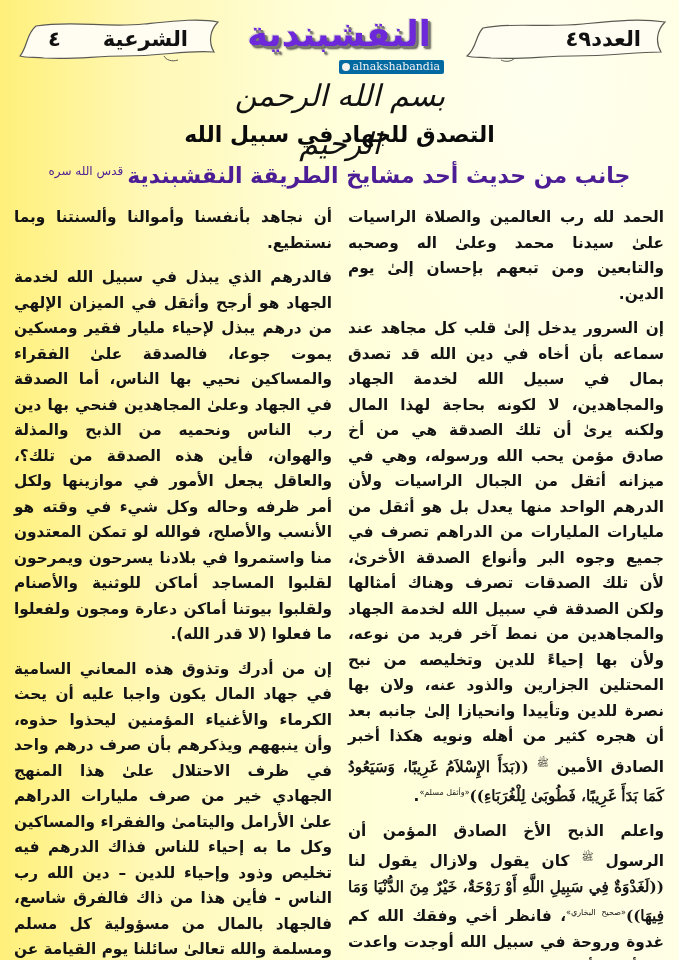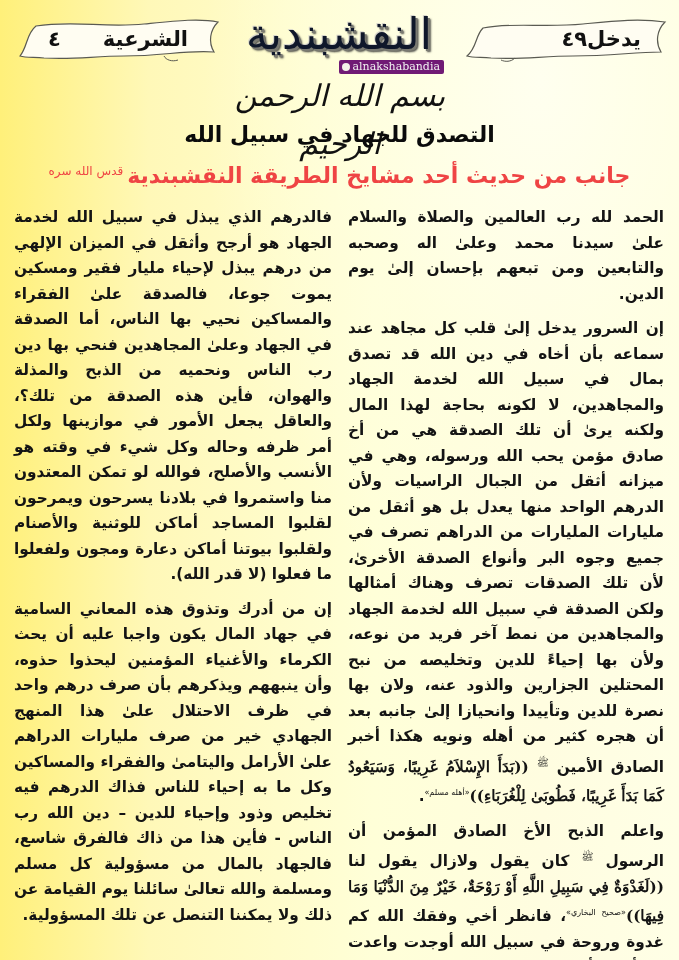--- a/index.html
+++ b/index.html
@@ -25,49 +25,49 @@
     .ribbon-right { left: 463px; width: 208px; padding: 0 30px 0 40px; }
     .ribbon-left .num { margin-right: 28px; }
     .ribbon-right .num { margin-left: 63px; }
 
     .logo {
       position: absolute; left: 224px; top: 8px; width: 230px; height: 68px;
       display: flex; flex-direction: column; align-items: center;
     }
     .logo-ar {
       font-family: "DejaVu Sans", sans-serif;
-      font-weight: normal; font-size: 44px; line-height: 52px;
-      color: #0f172a; letter-spacing: 1px;
+      font-weight: bold; font-size: 35px; line-height: 52px;
+      color: #6d28d9; letter-spacing: 1px;
       text-shadow: 2px 2px 0 #7a7a72, 3px 3px 2px #4d4d48, -1px -1px 0 #d8d6cc;
       direction: rtl;
     }
     .logo-en {
       position: absolute; right: 10px; top: 52px;
-      background: #701a75; color: #f2f2f2;
+      background: #0369a1; color: #f2f2f2;
       font-family: "DejaVu Serif", serif; font-size: 11px; line-height: 14px;
       padding: 0 4px 0 14px; border-radius: 2px;
     }
     .logo-en::before {
       content: ""; position: absolute; left: 3px; top: 3px;
       width: 8px; height: 8px; border-radius: 50%; background: #f4f2ea;
     }
     .bismillah {
       position: absolute; left: 190px; top: 72px; width: 300px; height: 48px;
       text-align: center; font-family: "DejaVu Serif", serif;
       font-size: 30px; line-height: 48px; color: #111; direction: rtl;
       font-style: italic;
     }
     .titles {
       position: absolute; left: 0; top: 120px; width: 679px; text-align: center; direction: rtl;
     }
     .title-1 {
       font-weight: bold; font-size: 22px; line-height: 30px; color: #0b0b0b;
     }
     .title-2 {
-      font-weight: bold; font-size: 22px; line-height: 34px; color: #ef4444; margin-top: 4px;
+      font-weight: bold; font-size: 22px; line-height: 34px; color: #4c1d95; margin-top: 4px;
     }
     .title-2 .honorific { font-size: 12px; font-weight: normal; vertical-align: super; margin-right: 4px; }
 
     
     .columns {
       position: absolute; top: 205px; left: 14px; width: 652px; height: 750px;
       display: flex; flex-direction: row-reverse; justify-content: space-between;
     }
     .col {
       width: 318px; direction: rtl; text-align: justify; text-align-last: right;
@@ -98,49 +98,50 @@
   <div class="logo">
     <div class="logo-ar">النقشبندية</div>
     <div class="logo-en">alnakshabandia</div>
   </div>
 
   <div class="ribbon ribbon-right">
     <svg class="shape" viewBox="0 0 208 46" preserveAspectRatio="none">
       <path d="M4,40 C14,32 12,20 20,12 C50,6 80,12 120,8 C150,5 176,2 202,6 C194,14 192,26 198,36 C170,36 150,40 110,40 C80,40 56,44 28,42 C18,41 10,42 4,40 Z" fill="#fffdf2" stroke="#5a5a52" stroke-width="1.2"></path>
       <path d="M52,42 C48,46 42,46 38,44" fill="none" stroke="#5a5a52" stroke-width="1"></path>
     </svg>
-    <span class="label">يدخل</span>
+    <span class="label">العدد</span>
     <span class="num">٤٩</span>
   </div>
 
   <div class="bismillah">بسم الله الرحمن الرحيم</div>
 
   <div class="titles">
     <h1 class="title-1">التصدق للجهاد في سبيل الله</h1>
     <h2 class="title-2">
       <span>جانب من حديث أحد مشايخ الطريقة النقشبندية</span><span class="honorific">قدس الله سره</span>
     </h2>
   </div>
 </div>
 
 <div class="columns">
 
   <div class="col col-right">
-    <p>الحمد لله رب العالمين والصلاة والسلام علىٰ سيدنا محمد وعلىٰ اله وصحبه والتابعين ومن تبعهم بإحسان إلىٰ يوم الدين.</p>
+    <p>الحمد لله رب العالمين والصلاة الراسيات علىٰ سيدنا محمد وعلىٰ اله وصحبه والتابعين ومن تبعهم بإحسان إلىٰ يوم الدين.</p>
     <p>
       <span>إن السرور يدخل إلىٰ قلب كل مجاهد عند سماعه بأن أخاه في دين الله قد تصدق بمال في سبيل الله لخدمة الجهاد والمجاهدين، لا لكونه بحاجة لهذا المال ولكنه يرىٰ أن تلك الصدقة هي من أخ صادق مؤمن يحب الله ورسوله، وهي في ميزانه أثقل من الجبال الراسيات ولأن الدرهم الواحد منها يعدل بل هو أثقل من مليارات المليارات من الدراهم تصرف في جميع وجوه البر وأنواع الصدقة الأخرىٰ، لأن تلك الصدقات تصرف وهناك أمثالها ولكن الصدقة في سبيل الله لخدمة الجهاد والمجاهدين من نمط آخر فريد من نوعه، ولأن بها إحياءً للدين وتخليصه من نبح المحتلين الجزارين والذود عنه، ولان بها نصرة للدين وتأييدا وانحيازا إلىٰ جانبه بعد أن هجره كثير من أهله ونويه هكذا أخبر الصادق الأمين</span>
       <span class="pbuh">ﷺ</span>
-      <span class="hadith">((بَدَأَ الإِسْلاَمُ غَرِيبًا، وَسَيَعُودُ كَمَا بَدَأَ غَرِيبًا، فَطُوبَىٰ لِلْغُرَبَاءِ))</span><span class="small">«أهله مسلم»</span><span>.</span>
+      <span class="hadith">((بَدَأَ الإِسْلاَمُ غَرِيبًا، وَسَيَعُودُ كَمَا بَدَأَ غَرِيبًا، فَطُوبَىٰ لِلْغُرَبَاءِ))</span><span class="small">«وأثقل مسلم»</span><span>.</span>
     </p>
     <p>
       <span>واعلم الذبح الأخ الصادق المؤمن أن الرسول</span>
       <span class="pbuh">ﷺ</span>
       <span>كان يقول ولازال يقول لنا</span>
       <span class="hadith">((لَغَدْوَةٌ فِي سَبِيلِ اللَّهِ أَوْ رَوْحَةٌ، خَيْرٌ مِنَ الدُّنْيَا وَمَا فِيهَا))</span><span class="small">«صحيح البخاري»</span><span>، فانظر أخي وفقك الله كم غدوة وروحة في سبيل الله أوجدت واعدت وهيأت وأتاحت صدقتك نودا عن الدين والمحرمات والمقدسات، فالواجب بل من أوجب الواجبات الانتفاض لهذه المهمة بكل غال ونفيس، فالصدقة علىٰ الجهاد هي ليست لدنيا، ولا لآخرة فحسب، ولكن لرب الدنيا والآخرة، لان الدين دينه والأمر أمره والخلق خلقه، وهو الذي أمرنا</span>
     </p>
   </div>
 
   <div class="col col-left">
+    <p>أن نجاهد بأنفسنا وأموالنا وألسنتنا وبما نستطيع.</p>
     <p>فالدرهم الذي يبذل في سبيل الله لخدمة الجهاد هو أرجح وأثقل في الميزان الإلهي من درهم يبذل لإحياء مليار فقير ومسكين يموت جوعا، فالصدقة علىٰ الفقراء والمساكين نحيي بها الناس، أما الصدقة في الجهاد وعلىٰ المجاهدين فنحي بها دين رب الناس ونحميه من الذبح والمذلة والهوان، فأين هذه الصدقة من تلك؟، والعاقل يجعل الأمور في موازينها ولكل أمر ظرفه وحاله وكل شيء في وقته هو الأنسب والأصلح، فوالله لو تمكن المعتدون منا واستمروا في بلادنا يسرحون ويمرحون لقلبوا المساجد أماكن للوثنية والأصنام ولقلبوا بيوتنا أماكن دعارة ومجون ولفعلوا ما فعلوا (لا قدر الله).</p>
     <p>إن من أدرك وتذوق هذه المعاني السامية في جهاد المال يكون واجبا عليه أن يحث الكرماء والأغنياء المؤمنين ليحذوا حذوه، وأن ينبههم ويذكرهم بأن صرف درهم واحد في ظرف الاحتلال علىٰ هذا المنهج الجهادي خير من صرف مليارات الدراهم علىٰ الأرامل واليتامىٰ والفقراء والمساكين وكل ما به إحياء للناس فذاك الدرهم فيه تخليص وذود وإحياء للدين – دين الله رب الناس - فأين هذا من ذاك فالفرق شاسع، فالجهاد بالمال من مسؤولية كل مسلم ومسلمة والله تعالىٰ سائلنا يوم القيامة عن ذلك ولا يمكننا التنصل عن تلك المسؤولية.</p>
 
   </div>
 </div>
 
 </body></html>

